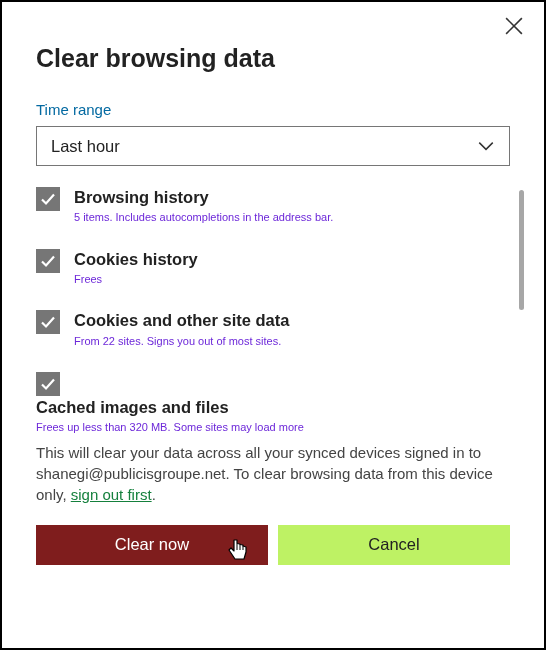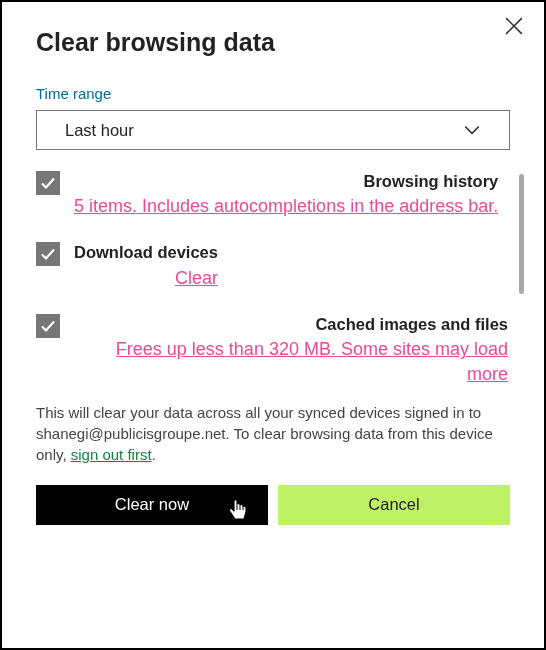--- a/index.html
+++ b/index.html
@@ -28,52 +28,51 @@
       justify-content: center;
     }
     .close-btn svg {
       width: 18px;
       height: 18px;
     }
     .dialog-title {
       font-size: 25px;
       font-weight: 600;
       color: #222;
-      margin: 14px 0 0 34px;
+      margin: 30px 0 0 34px;
     }
     .section-label {
       font-size: 15px;
       color: #0369a1;
       margin: 28px 0 8px 34px;
     }
     .select-wrap {
       margin: 0 34px 0 34px;
     }
     .select {
       width: 100%;
       border: 1px solid #767676;
       height: 40px;
       display: flex;
       align-items: center;
       justify-content: space-between;
-      padding: 0 28px;
+      padding: 0 14px;
       font-size: 16.5px;
       color: #222;
       cursor: pointer;
       background: #fff;
     }
     .select .chevron {
       width: 18px;
       height: 18px;
     }
     .list-area {
       position: relative;
       margin: 20px 0 0 0;
       padding: 0 16px 0 34px;
-      text-align: right;
     }
     .scrollbar {
       position: absolute;
       right: 20px;
       top: 4px;
       width: 5px;
       height: 120px;
       background: #a7a7a7;
       border-radius: 3px;
     }
@@ -103,25 +102,24 @@
       display: flex;
       flex-direction: column;
     }
     .option-title {
       font-size: 16.5px;
       font-weight: 600;
       color: #222;
       line-height: 1.35;
     }
     .option-desc {
-      font-size: 18px;
-      color: #ec4899;
+      font-size: 11px;
+      color: #6d28d9;
       line-height: 1.4;
       margin-top: 2px;
-      text-decoration: underline;
     }
     .notice {
       font-size: 15px;
       color: #444;
       line-height: 1.4;
       margin: 6px 34px 0 34px;
     }
     .notice a {
       color: #15803d;
       text-decoration: underline;
@@ -137,21 +135,21 @@
       height: 40px;
       display: flex;
       align-items: center;
       justify-content: center;
       font-size: 16.5px;
       cursor: pointer;
       border: none;
       position: relative;
     }
     .btn-primary {
-      background: #000000;
+      background: #7f1d1d;
       color: #fff;
       font-weight: 500;
     }
     .btn-secondary {
       background: #bef264;
       color: #222;
     }
     .cursor-icon {
       position: absolute;
       right: 18px;
@@ -199,27 +197,38 @@
     </div>
   </div>
 
   <div class="option-row">
     <div class="checkbox">
       <svg viewBox="0 0 16 16">
         <polyline points="2,8.5 6,12.5 14,3.5" fill="none" stroke="#fff" stroke-width="2.2"></polyline>
       </svg>
     </div>
     <div class="option-text">
-      <div class="option-title">Download devices</div>
-      <div class="option-desc">Clear</div>
-    </div>
-  </div>
-
-
-  <div class="option-row" style="margin-bottom:14px;">
+      <div class="option-title">Cookies history</div>
+      <div class="option-desc">Frees</div>
+    </div>
+  </div>
+
+  <div class="option-row">
+    <div class="checkbox">
+      <svg viewBox="0 0 16 16">
+        <polyline points="2,8.5 6,12.5 14,3.5" fill="none" stroke="#fff" stroke-width="2.2"></polyline>
+      </svg>
+    </div>
+    <div class="option-text">
+      <div class="option-title">Cookies and other site data</div>
+      <div class="option-desc">From 22 sites. Signs you out of most sites.</div>
+    </div>
+  </div>
+
+  <div class="option-row" style="margin-bottom:6px;flex-direction:column;">
     <div class="checkbox">
       <svg viewBox="0 0 16 16">
         <polyline points="2,8.5 6,12.5 14,3.5" fill="none" stroke="#fff" stroke-width="2.2"></polyline>
       </svg>
     </div>
     <div class="option-text">
       <div class="option-title">Cached images and files</div>
       <div class="option-desc">Frees up less than 320 MB. Some sites may load more</div>
     </div>
   </div>

